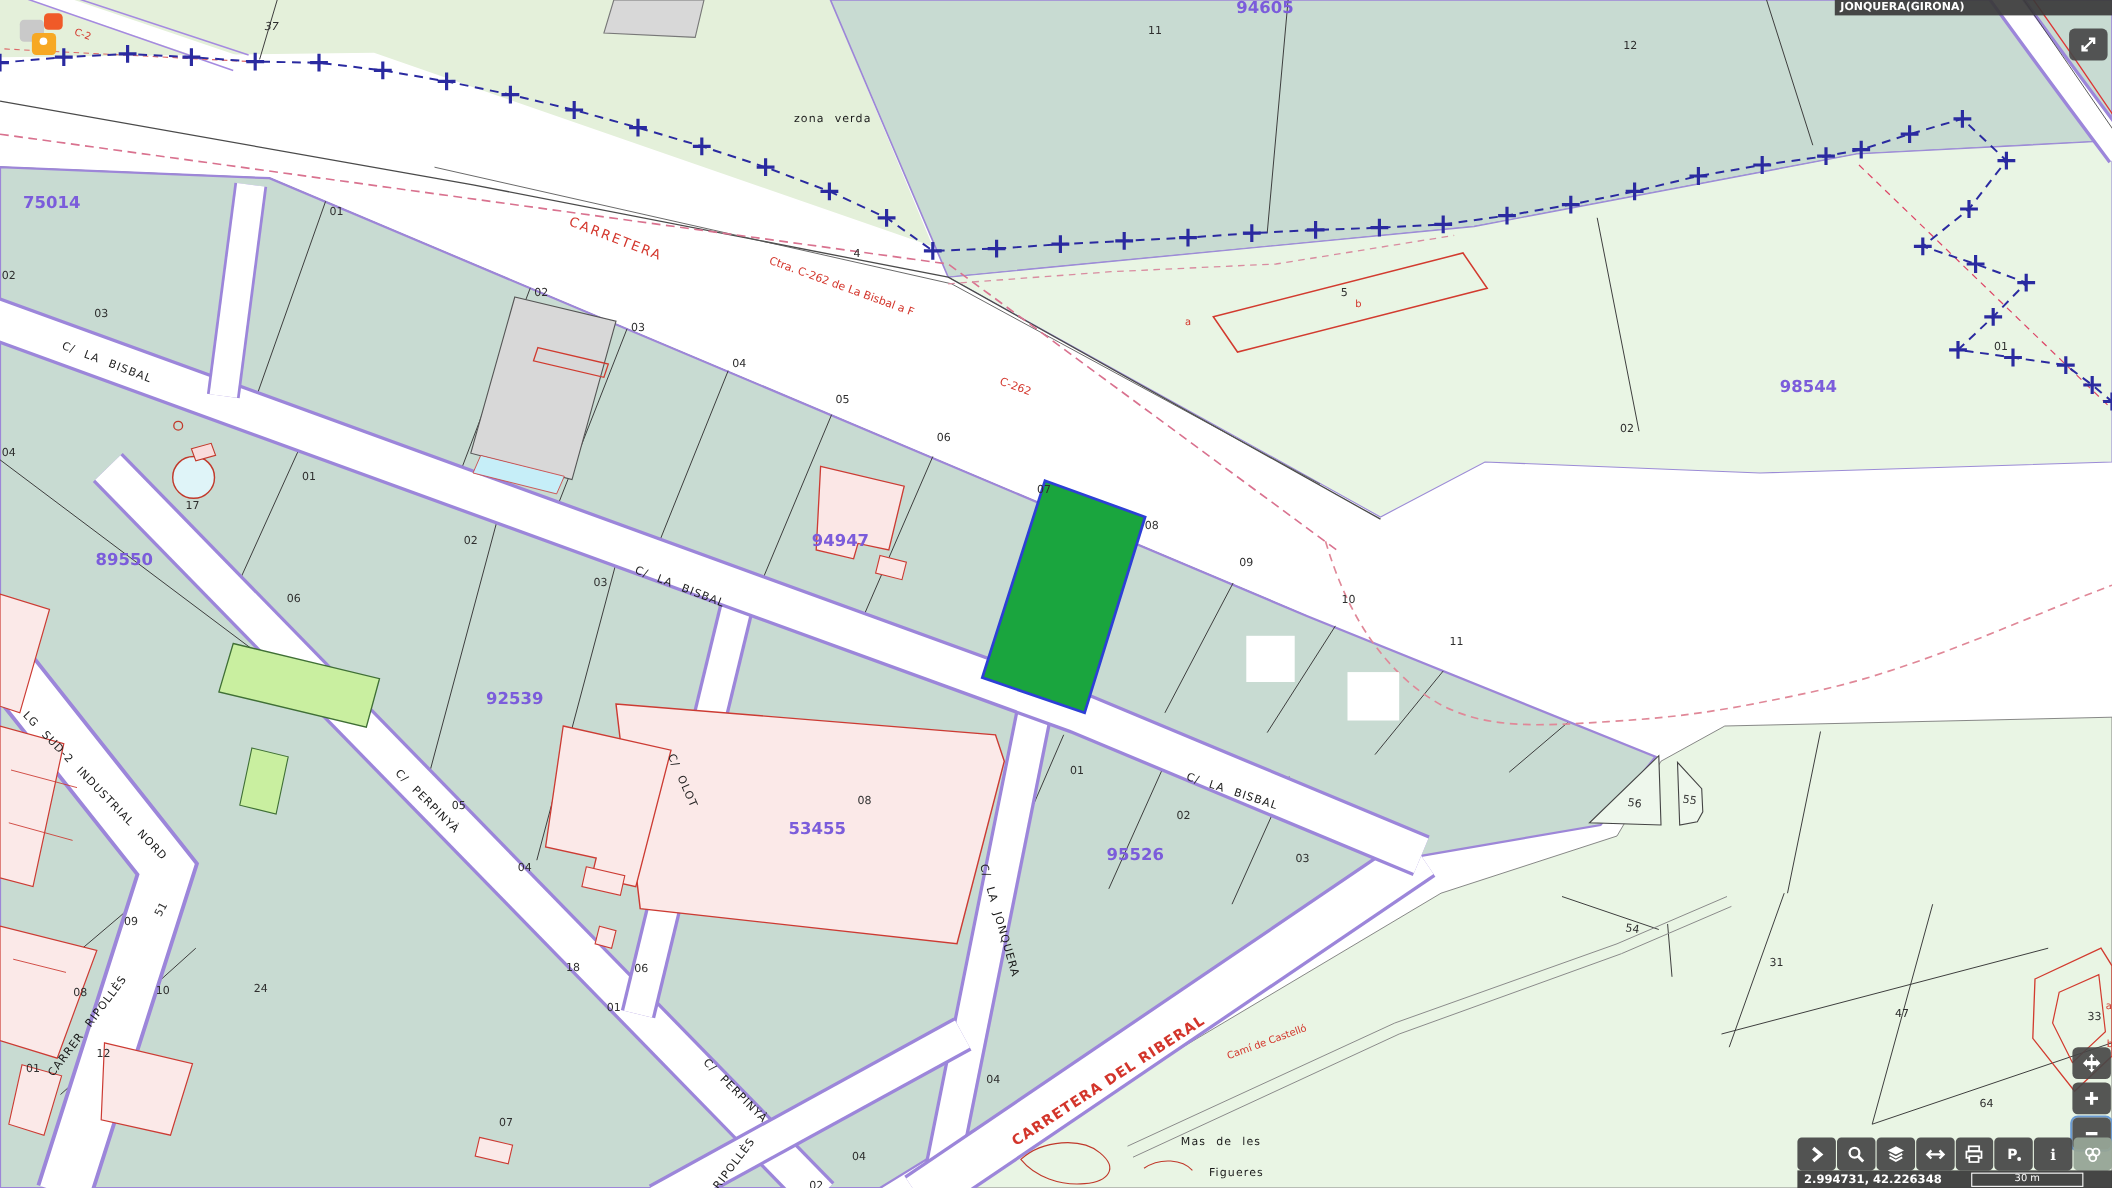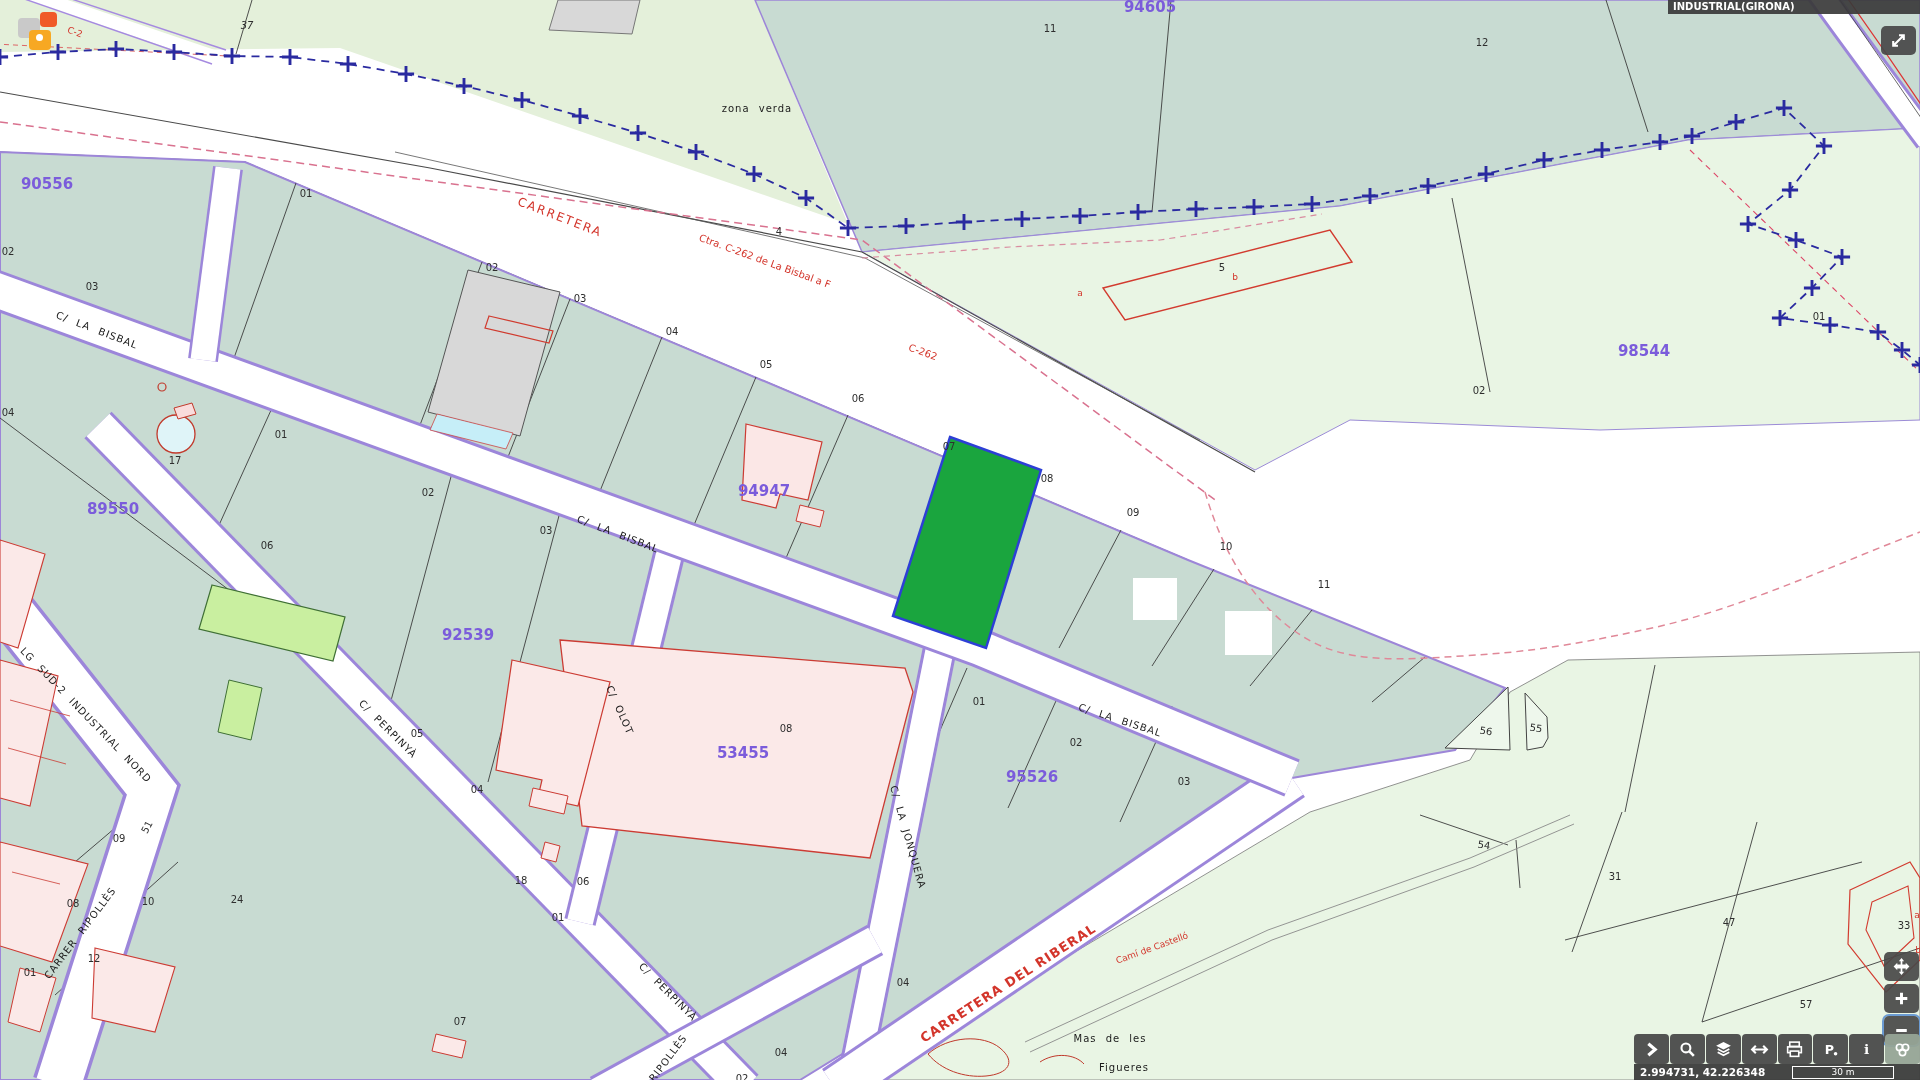--- a/index.html
+++ b/index.html
@@ -170,21 +170,21 @@
       <path d="M928 1054c20-18 55-20 72-6s8 26-14 28-45-6-58-22z" fill="none" stroke="#c0392b" stroke-width="1"></path>
       <path d="M1040 1062c15-10 35-8 44 2" fill="none" stroke="#c0392b" stroke-width="1"></path>
     </g>
 
     <polygon points="950,437 1041,470 986,648 893,616" fill="#1aa53e" stroke="#2d3fd6" stroke-width="2.5"></polygon>
 
     <polyline points="0,57 58,52 116,49 174,52 232,56 290,57 348,64 406,74 464,86 522,100 580,116 638,133 696,152 754,174 806,198 848,228 906,226 964,222 1022,219 1080,216 1138,212 1196,209 1254,207 1312,204 1370,196 1428,186 1486,174 1544,160 1602,150 1660,142 1692,136 1736,122 1784,108 1824,146 1790,190 1748,224 1796,240 1842,257 1812,288 1780,318 1830,325 1878,332 1902,350 1920,365" fill="none" stroke="#2a2aa0" stroke-width="1.8" stroke-dasharray="8 6" marker-mid="url(#mplus)" marker-start="url(#mplus)" marker-end="url(#mplus)"></polyline>
   </svg>
 
   <div id="label-layer">
-      <span class="lbl ref" style="left: 47px; top: 184px; --r: 0deg;">90556</span>
+      <span class="lbl ref" style="left: 47px; top: 184px; --r: 0deg;">75014</span>
       <span class="lbl ref" style="left: 113px; top: 509px; --r: 0deg;">89550</span>
       <span class="lbl ref" style="left: 468px; top: 635px; --r: 0deg;">92539</span>
       <span class="lbl ref" style="left: 743px; top: 753px; --r: 0deg;">53455</span>
       <span class="lbl ref" style="left: 764px; top: 491px; --r: 0deg;">94947</span>
       <span class="lbl ref" style="left: 1032px; top: 777px; --r: 0deg;">95526</span>
       <span class="lbl ref" style="left: 1150px; top: 7px; --r: 0deg;">94605</span>
       <span class="lbl ref" style="left: 1644px; top: 351px; --r: 0deg;">98544</span>
       <span class="lbl plot" style="left: 247px; top: 25px; font-style: italic; --r: 0deg;">37</span>
       <span class="lbl plot" style="left: 1050px; top: 28px; --r: 0deg;">11</span>
       <span class="lbl plot" style="left: 1482px; top: 42px; --r: 0deg;">12</span>
@@ -227,21 +227,21 @@
       <span class="lbl plot" style="left: 558px; top: 917px; --r: 0deg;">01</span>
       <span class="lbl plot" style="left: 460px; top: 1021px; --r: 0deg;">07</span>
       <span class="lbl plot" style="left: 903px; top: 982px; --r: 0deg;">04</span>
       <span class="lbl plot" style="left: 781px; top: 1052px; --r: 0deg;">04</span>
       <span class="lbl plot" style="left: 742px; top: 1078px; --r: 0deg;">02</span>
       <span class="lbl plot" style="left: 1479px; top: 390px; --r: 0deg;">02</span>
       <span class="lbl plot" style="left: 1819px; top: 316px; --r: 0deg;">01</span>
       <span class="lbl plot" style="left: 1484px; top: 845px; --r: 8deg;">54</span>
       <span class="lbl plot" style="left: 1615px; top: 876px; --r: 0deg;">31</span>
       <span class="lbl plot" style="left: 1729px; top: 922px; --r: 0deg;">47</span>
-      <span class="lbl plot" style="left: 1806px; top: 1004px; --r: 0deg;">57</span>
+      <span class="lbl plot" style="left: 1806px; top: 1004px; --r: 0deg;">64</span>
       <span class="lbl plot" style="left: 1486px; top: 731px; --r: 8deg;">56</span>
       <span class="lbl plot" style="left: 1536px; top: 728px; --r: 8deg;">55</span>
       <span class="lbl plot" style="left: 1904px; top: 925px; --r: 0deg;">33</span>
       <span class="lbl redsmall" style="left: 1235px; top: 277px; --r: 0deg;">b</span>
       <span class="lbl redsmall" style="left: 1080px; top: 293px; --r: 0deg;">a</span>
       <span class="lbl redsmall" style="left: 1917px; top: 915px; --r: 0deg;">a</span>
       <span class="lbl redsmall" style="left: 1918px; top: 950px; --r: 0deg;">b</span>
       <span class="lbl redsmall" style="left: 75px; top: 32px; --r: 20deg;">C-2</span>
       <span class="lbl street" style="left: 97px; top: 330px; --r: 21deg;">C/ LA BISBAL</span>
       <span class="lbl street" style="left: 618px; top: 534px; --r: 21deg;">C/ LA BISBAL</span>
@@ -256,21 +256,21 @@
       <span class="lbl street" style="left: 757px; top: 108px; --r: 0deg;">zona verda</span>
       <span class="lbl street" style="left: 1110px; top: 1038px; --r: 0deg;">Mas de les</span>
       <span class="lbl street" style="left: 1124px; top: 1067px; --r: 0deg;">Figueres</span>
       <span class="lbl red-road" style="left: 560px; top: 217px; --r: 21deg;">CARRETERA</span>
       <span class="lbl red-mid" style="left: 765px; top: 261px; --r: 20deg;">Ctra. C-262 de La Bisbal a F</span>
       <span class="lbl red-mid" style="left: 923px; top: 352px; --r: 20deg;">C-262</span>
       <span class="lbl red-road-big" style="left: 1008px; top: 983px; --r: -33deg;">CARRETERA DEL RIBERAL</span>
       <span class="lbl red-sm2" style="left: 1152px; top: 948px; --r: -20deg;">Camí de Castelló</span>
     </div>
 
-  <div class="muni-bar">INDUSTRIAL(GIRONA)</div>
+  <div class="muni-bar">JONQUERA(GIRONA)</div>
 
   <div class="marker" id="marker-0" style="background: rgb(201, 201, 201);"></div>
   <div class="marker" id="marker-1" style="background: rgb(240, 90, 40);"></div>
   <div class="marker" id="marker-2" style="background: rgb(247, 168, 35);"></div>
   <div id="marker-dot"></div>
 
   <button class="sq-btn" id="btn-fullscreen" title="">
       <svg width="19" height="19" viewBox="0 0 18 18">
         <path d="M4 14L14 4M4 9.5V14h4.5M14 8.5V4H9.5" fill="none" stroke="#fff" stroke-width="2"></path>
       </svg>

